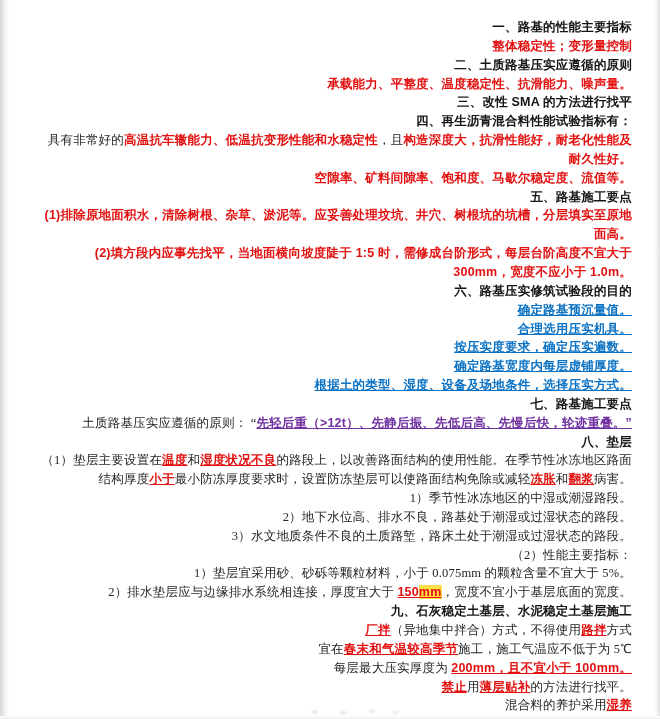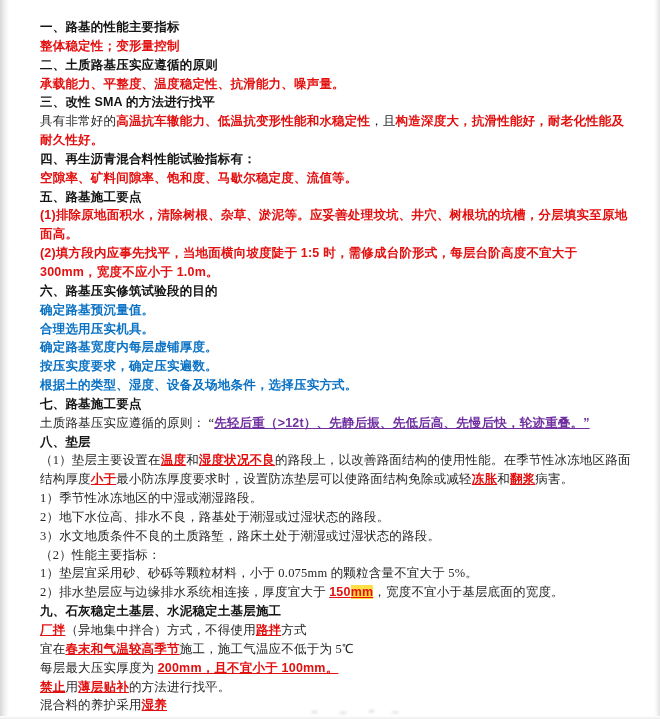--- a/index.html
+++ b/index.html
@@ -3,21 +3,21 @@
 <meta charset="utf-8">
 <style>
   html,body{margin:0;padding:0;}
   body{
     width:660px;height:719px;overflow:hidden;
     background:#ffffff;
     font-family:"Liberation Serif", serif;
     position:relative;
   }
   #page{
-    position:absolute;inset:0;background:#ffffff;
+    position:absolute;inset:0;background:#ffffff;text-align:right;
   }
   
   .edge-left{
     position:absolute;left:0;top:0;bottom:0;width:9px;
     background:linear-gradient(to right,#d7d7d7,#f2f2f2 55%,#ffffff);
   }
   .edge-right{
     position:absolute;right:0;top:0;bottom:0;width:6px;
     background:linear-gradient(to left,#e2e2e2,#f7f7f7 60%,#ffffff);
   }
@@ -32,21 +32,21 @@
     letter-spacing:0.2px;
   }
   .line{margin:0;padding:0;}
   
   .s-h{   font-family:"Liberation Sans",sans-serif;font-weight:700;color:#141414;}
   .s-k{   font-family:"Liberation Serif",serif;font-weight:400;color:#252525;}
   .s-r{   font-family:"Liberation Serif",serif;font-weight:400;color:var(--red);}
   .s-red{ font-family:"Liberation Sans",sans-serif;font-weight:700;color:var(--red);}
   .s-redu{font-family:"Liberation Sans",sans-serif;font-weight:700;color:var(--red);text-decoration:underline;margin-top:25px;}
   .s-redhl{font-family:"Liberation Sans",sans-serif;font-weight:700;color:var(--red);text-decoration:underline;background:#fde047;}
-  .s-blueu{font-family:"Liberation Sans",sans-serif;font-weight:700;color:var(--blue);}
+  .s-blueu{font-family:"Liberation Sans",sans-serif;font-weight:700;color:var(--blue);text-decoration:underline;}
   .s-puru{font-family:"Liberation Sans",sans-serif;font-weight:700;color:var(--purple);text-decoration:underline;margin-top:40px;}
   
   .faint-artifact{
     position:absolute;left:305px;top:708px;width:95px;height:8px;
     background:
       radial-gradient(ellipse 6px 3px at 10% 50%, #9a9a9a 0%, transparent 70%),
       radial-gradient(ellipse 8px 3px at 40% 60%, #a8a8a8 0%, transparent 70%),
       radial-gradient(ellipse 6px 3px at 70% 40%, #9f9f9f 0%, transparent 70%),
       radial-gradient(ellipse 7px 3px at 95% 55%, #ababab 0%, transparent 70%);
     opacity:.45;filter:blur(1px);
@@ -55,31 +55,31 @@
 </head>
 <body>
 
 <div id="page">
   <div id="doc">
       <div class="line"><span class="s-h">一、路基的性能主要指标</span></div>
       <div class="line"><span class="s-red">整体稳定性；变形量控制</span></div>
       <div class="line"><span class="s-h">二、土质路基压实应遵循的原则</span></div>
       <div class="line"><span class="s-red">承载能力、平整度、温度稳定性、抗滑能力、噪声量。</span></div>
       <div class="line"><span class="s-h">三、改性 SMA 的方法进行找平</span></div>
+      <div class="line"><span class="s-h">四、再生沥青混合料性能试验指标有：</span></div>
       <div class="line"><span class="s-k">具有非常好的</span><span class="s-red">高温抗车辙能力、低温抗变形性能和水稳定性</span><span class="s-k">，且</span><span class="s-red">构造深度大，抗滑性能好，耐老化性能及耐久性好。</span></div>
-      <div class="line"><span class="s-h">四、再生沥青混合料性能试验指标有：</span></div>
       <div class="line"><span class="s-red">空隙率、矿料间隙率、饱和度、马歇尔稳定度、流值等。</span></div>
       <div class="line"><span class="s-h">五、路基施工要点</span></div>
       <div class="line"><span class="s-red">(1)排除原地面积水，清除树根、杂草、淤泥等。应妥善处理坟坑、井穴、树根坑的坑槽，分层填实至原地面高。</span></div>
       <div class="line"><span class="s-red">(2)填方段内应事先找平，当地面横向坡度陡于 1:5 时，需修成台阶形式，每层台阶高度不宜大于 300mm，宽度不应小于 1.0m。</span></div>
       <div class="line"><span class="s-h">六、路基压实修筑试验段的目的</span></div>
       <div class="line"><span class="s-blueu">确定路基预沉量值。 </span></div>
       <div class="line"><span class="s-blueu">合理选用压实机具。 </span></div>
+      <div class="line"><span class="s-blueu">按压实度要求，确定压实遍数。 </span></div>
       <div class="line"><span class="s-blueu">确定路基宽度内每层虚铺厚度。 </span></div>
-      <div class="line"><span class="s-blueu">按压实度要求，确定压实遍数。 </span></div>
       <div class="line"><span class="s-blueu">根据土的类型、湿度、设备及场地条件，选择压实方式。 </span></div>
       <div class="line"><span class="s-h">七、路基施工要点</span></div>
       <div class="line"><span class="s-k">土质路基压实应遵循的原则： “</span><span class="s-puru">先轻后重（&gt;12t）、先静后振、先低后高、先慢后快，轮迹重叠。”</span></div>
       <div class="line"><span class="s-h">八、垫层</span></div>
       <div class="line"><span class="s-k">（1）垫层主要设置在</span><span class="s-redu">温度</span><span class="s-k">和</span><span class="s-redu">湿度状况不良</span><span class="s-k">的路段上，以改善路面结构的使用性能。在季节性冰冻地区路面结构厚度</span><span class="s-redu">小于</span><span class="s-k">最小防冻厚度要求时，设置防冻垫层可以使路面结构免除或减轻</span><span class="s-redu">冻胀</span><span class="s-k">和</span><span class="s-redu">翻浆</span><span class="s-k">病害。</span></div>
       <div class="line"><span class="s-k">1）季节性冰冻地区的中湿或潮湿路段。</span></div>
       <div class="line"><span class="s-k">2）地下水位高、排水不良，路基处于潮湿或过湿状态的路段。</span></div>
       <div class="line"><span class="s-k">3）水文地质条件不良的土质路堑，路床土处于潮湿或过湿状态的路段。</span></div>
       <div class="line"><span class="s-k">（2）性能主要指标：</span></div>
       <div class="line"><span class="s-k">1）垫层宜采用砂、砂砾等颗粒材料，小于 0.075mm 的颗粒含量不宜大于 5%。</span></div>

